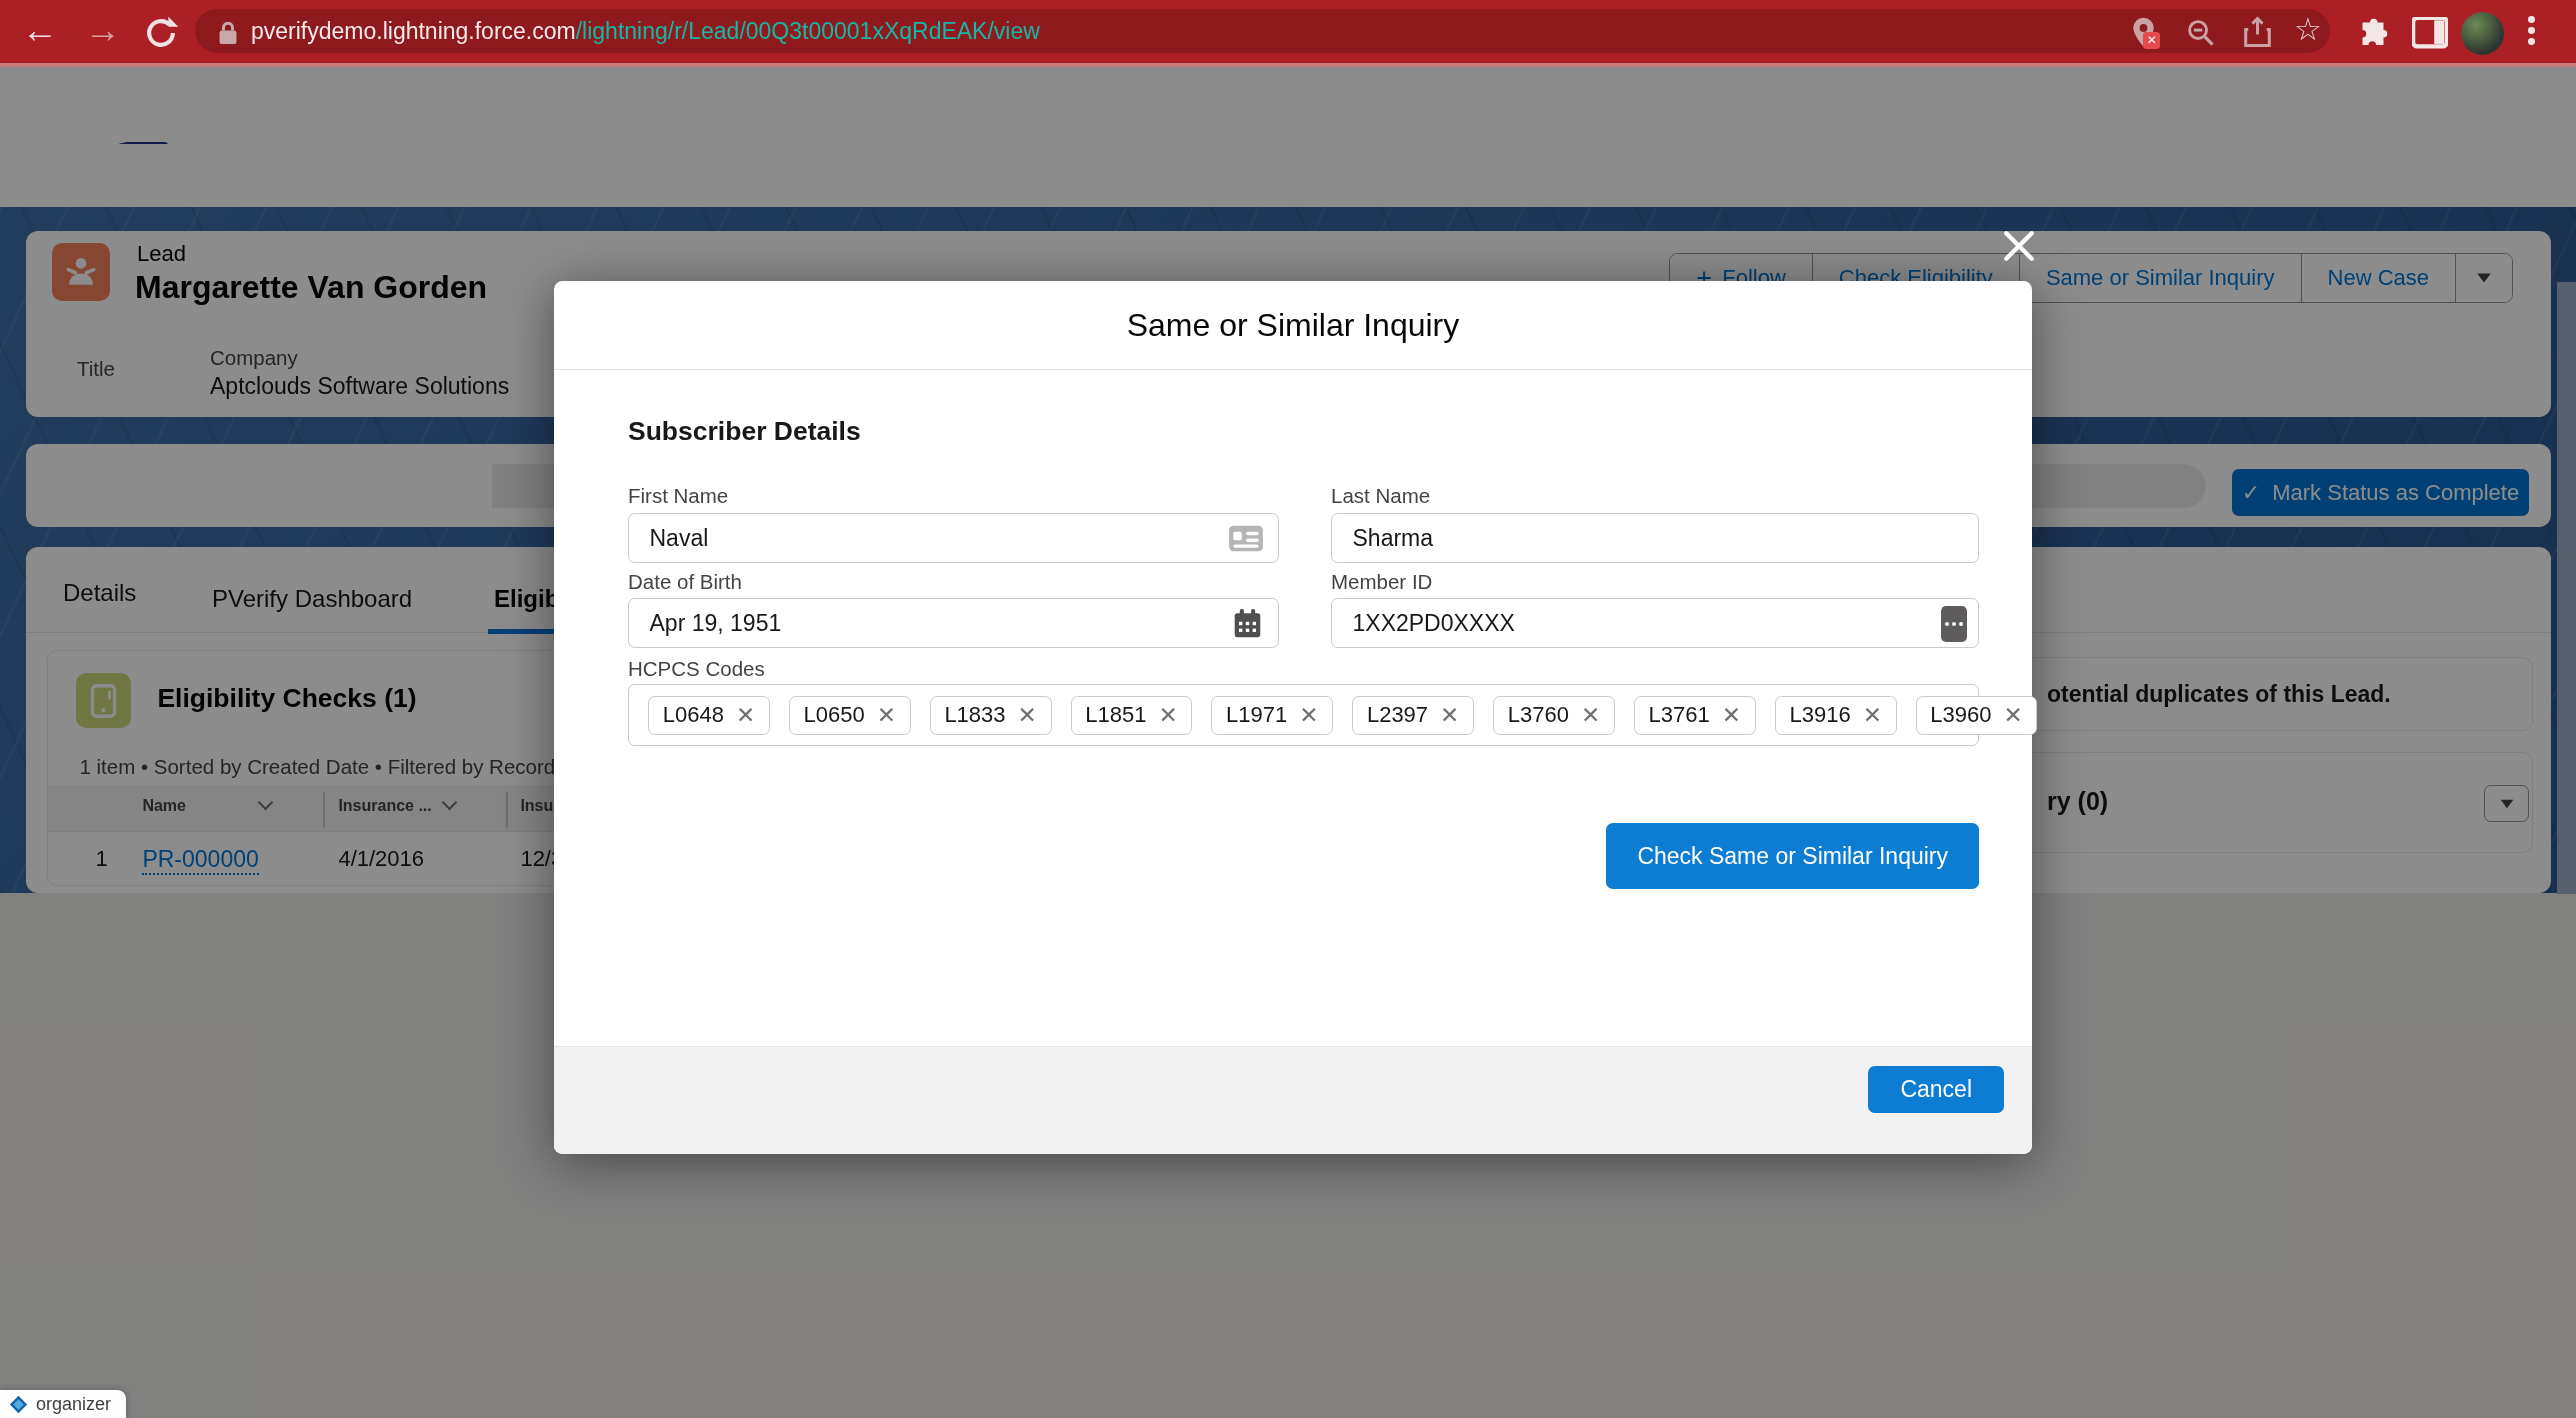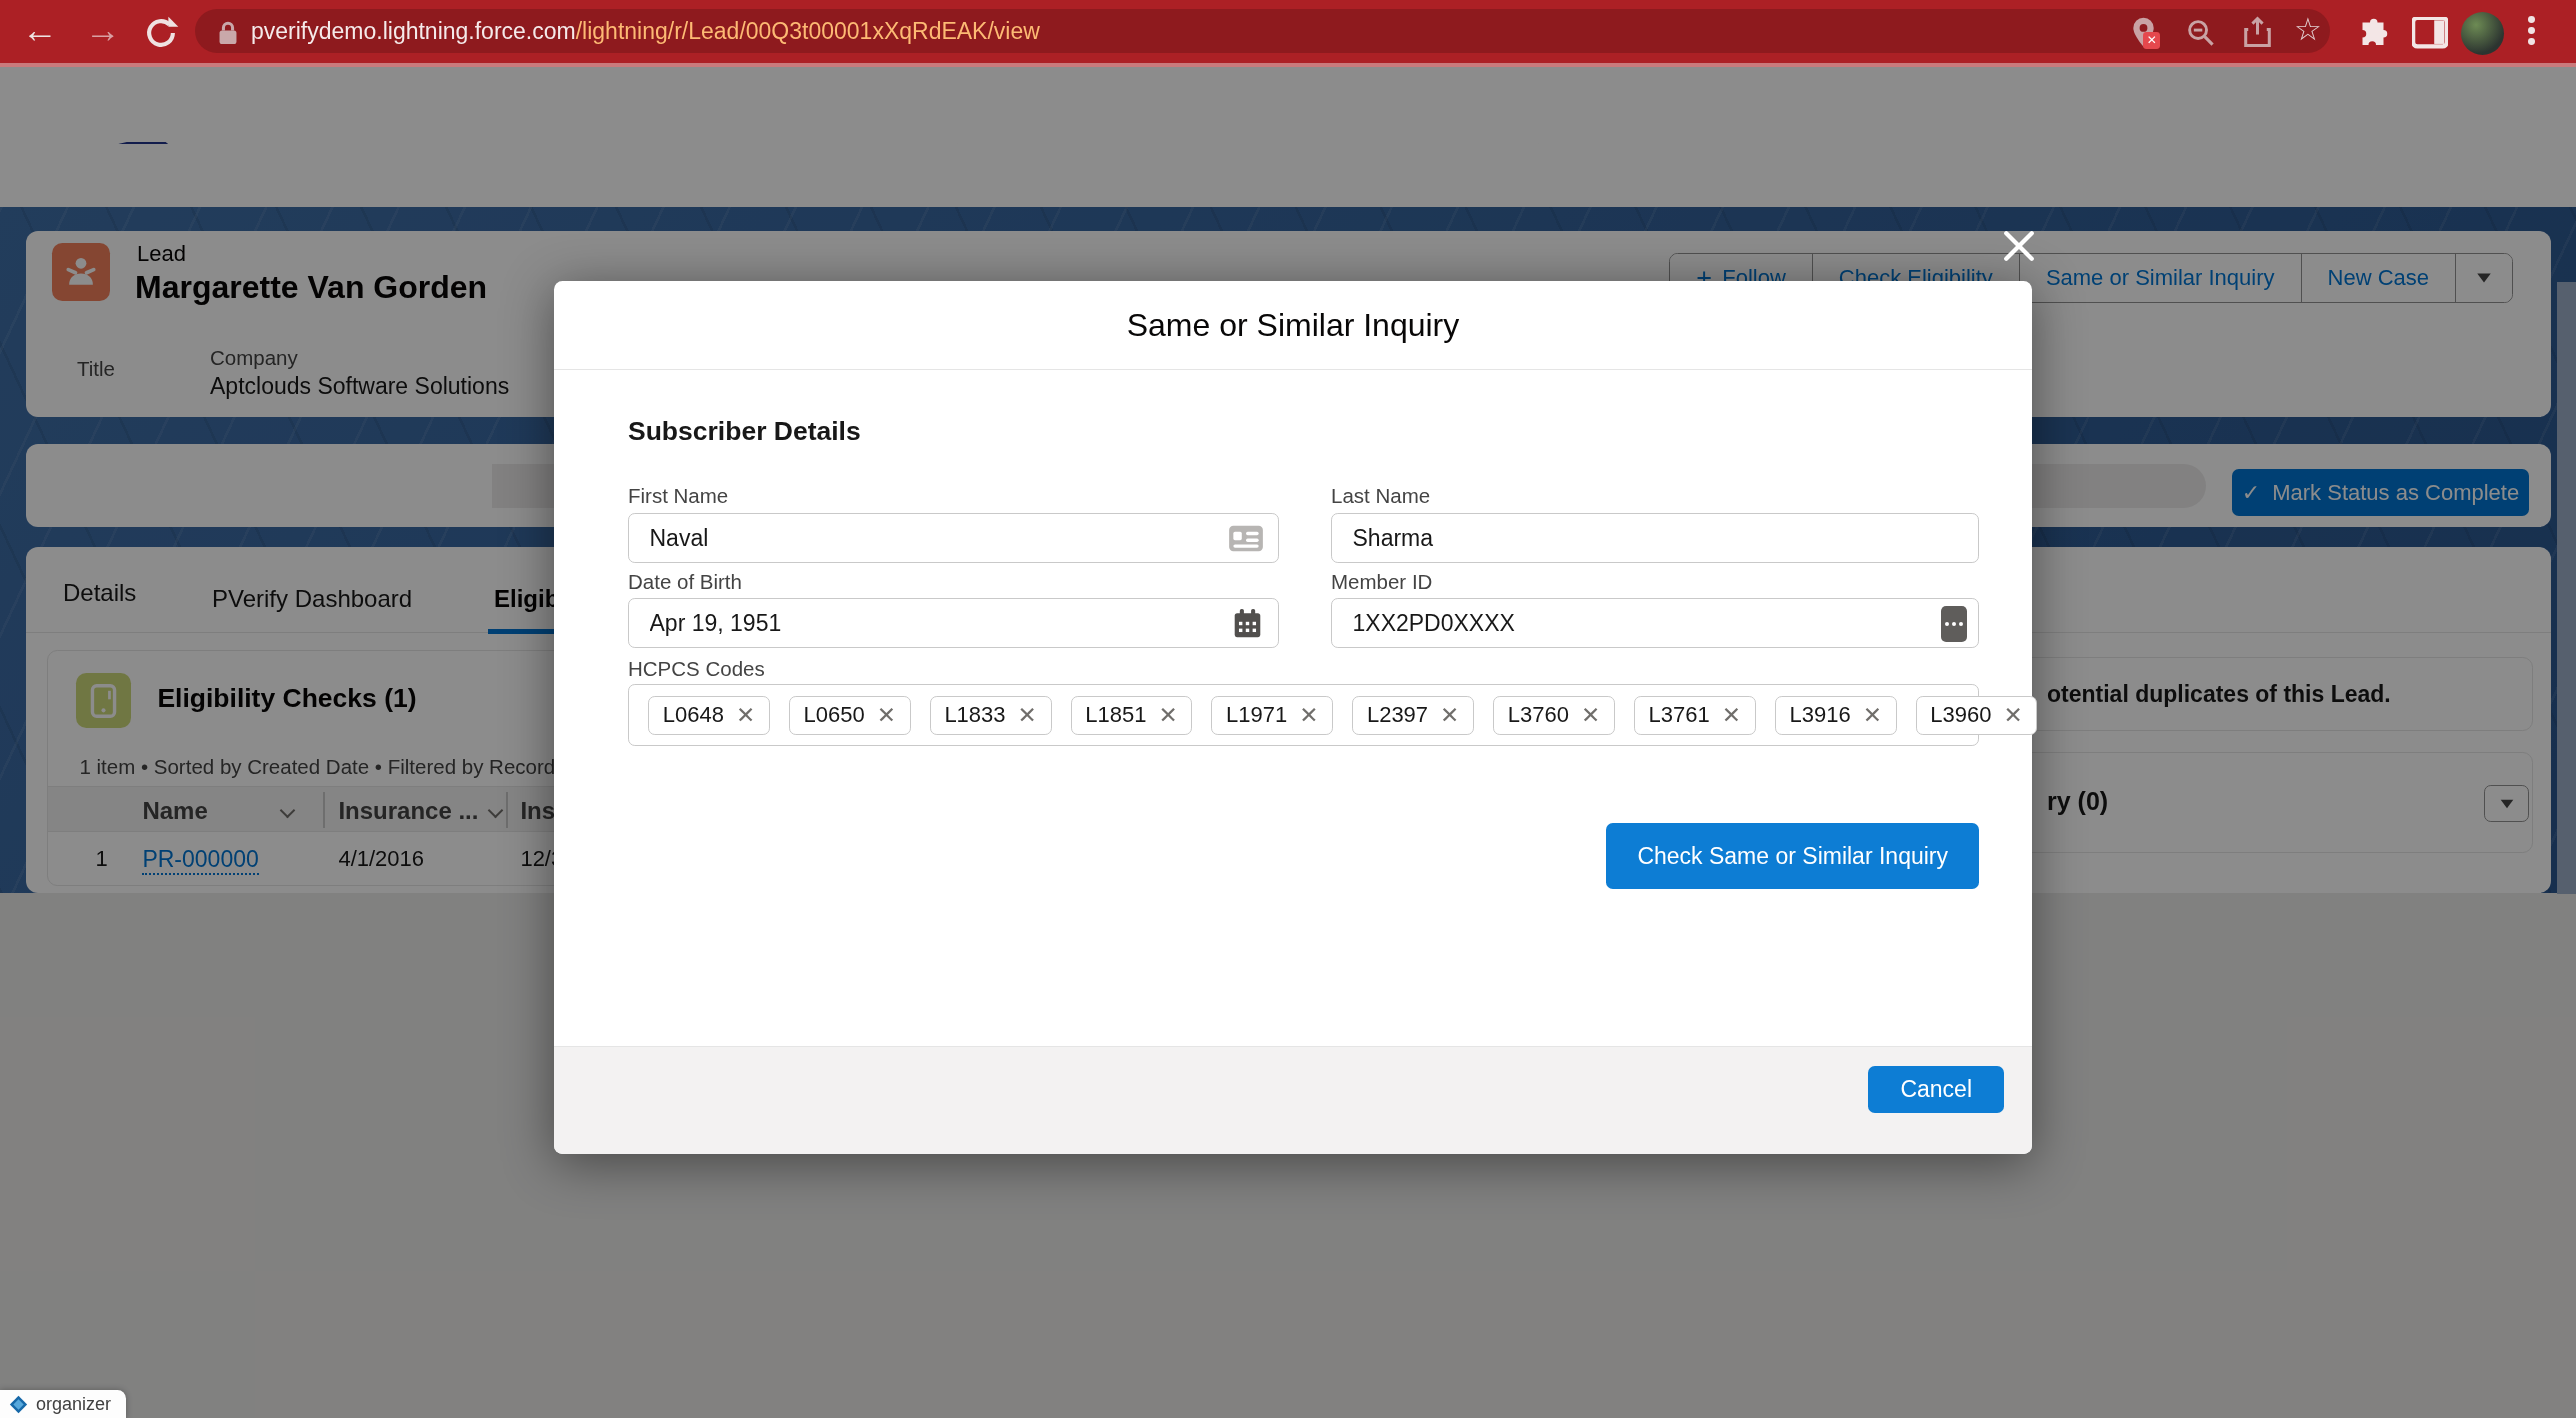--- a/index.html
+++ b/index.html
@@ -36,21 +36,21 @@
   #modal { position:absolute; left:554px; top:281px; width:1478px; height:873px; background:#fff; border-radius:8.5px; box-shadow:0 8.5px 51px rgba(0,0,0,.45); z-index:20; }
   #modal-header { position:absolute; top:0; left:0; right:0; height:89px; border-bottom:1.7px solid #e5e5e5; display:flex; align-items:center; justify-content:center; }
   #modal-footer { position:absolute; bottom:0; left:0; right:0; height:108px; background:#f3f2f2; border-top:1.7px solid #e5e5e5; border-radius:0 0 8.5px 8.5px; }
   .fld-label { font-size:20.5px; color:#444; position:absolute; }
   .fld-input { position:absolute; height:50px; border:1.7px solid #c9c9c9; border-radius:6.8px; background:#fff; font-size:23px; color:#181818; padding:0 60px 0 20.5px; width:100%; font-family:"Liberation Sans",sans-serif; }
   .chip { display:inline-flex; align-items:center; height:39px; border:1.7px solid #c9c9c9; border-radius:6.8px; padding:0 13.7px; font-size:22px; color:#181818; background:#fff; }
   .chip .x { margin-left:12px; color:#706e6b; font-size:23px; cursor:pointer; }
   .blue-btn { background:#0d7dd4; color:#fff; border:none; border-radius:6.8px; font-size:23px; font-family:"Liberation Sans",sans-serif; cursor:pointer; }
 
   
-  .th { font-size:24px; font-weight:bold; color:#444; }
+  .th { font-size:16px; font-weight:bold; color:#444; }
   .td { font-size:22px; color:#181818; }
 </style>
 </head>
 <body>
 
 <div id="sf-page">
 
   <div id="sf-header">
     <div class="abs" style="left:29px; top:75px; width:162px; height:62px;">
       <svg width="162" height="62" style="position:absolute; left:0; top:0;" viewBox="0 0 190 72">
@@ -348,21 +348,21 @@
     <path d="M19.5 12a7.5 7.5 0 1 1-2.2-5.3" fill="none" stroke="#efe2e2" stroke-width="2.6"></path>
     <polygon points="17,1.5 17,8.5 24,8.5" fill="#efe2e2" transform="scale(0.9) translate(1.5,0.5)"></polygon>
   </svg>
 
   <div id="url-pill">
     <svg class="abs" style="left:22px; top:10.3px;" width="22" height="26" viewBox="0 0 13 15">
       <rect x="1.5" y="6" width="10" height="8" rx="1.5" fill="#c9a8aa"></rect>
       <path d="M3.8 6V4.4a2.7 2.7 0 0 1 5.4 0V6" fill="none" stroke="#c9a8aa" stroke-width="1.8"></path>
     </svg>
     <div class="abs url-text" style="left:56px; top:0;">
-      <span style="color:#f5eaea;">pverifydemo.lightning.force.com</span><span style="color:#fdba74;">/lightning/r/Lead/00Q3t00001xXqRdEAK/view</span>
+      <span style="color:#f5eaea;">pverifydemo.lightning.force.com</span><span style="color:#14b8a6;">/lightning/r/Lead/00Q3t00001xXqRdEAK/view</span>
     </div>
 
     <div class="abs" style="left:1933px; top:6.8px;">
       <svg width="31" height="34" viewBox="0 0 18 20">
           <path d="M9 1a6 6 0 0 1 6 6c0 4.2-6 11-6 11S3 11.2 3 7a6 6 0 0 1 6-6z" fill="#c9a2a4"></path>
           <circle cx="9" cy="7" r="2.3" fill="#8e1a1e"></circle>
         </svg>
       <div class="abs" style="left:15.4px; top:15.4px; width:17px; height:17px; border-radius:3.4px; background:#e5484d; color:#fff; font-size:12px; display:flex; align-items:center; justify-content:center;">✕</div>
     </div>
     <svg class="abs" style="left:1991px; top:8.5px;" width="29" height="29" viewBox="0 0 24 24">

